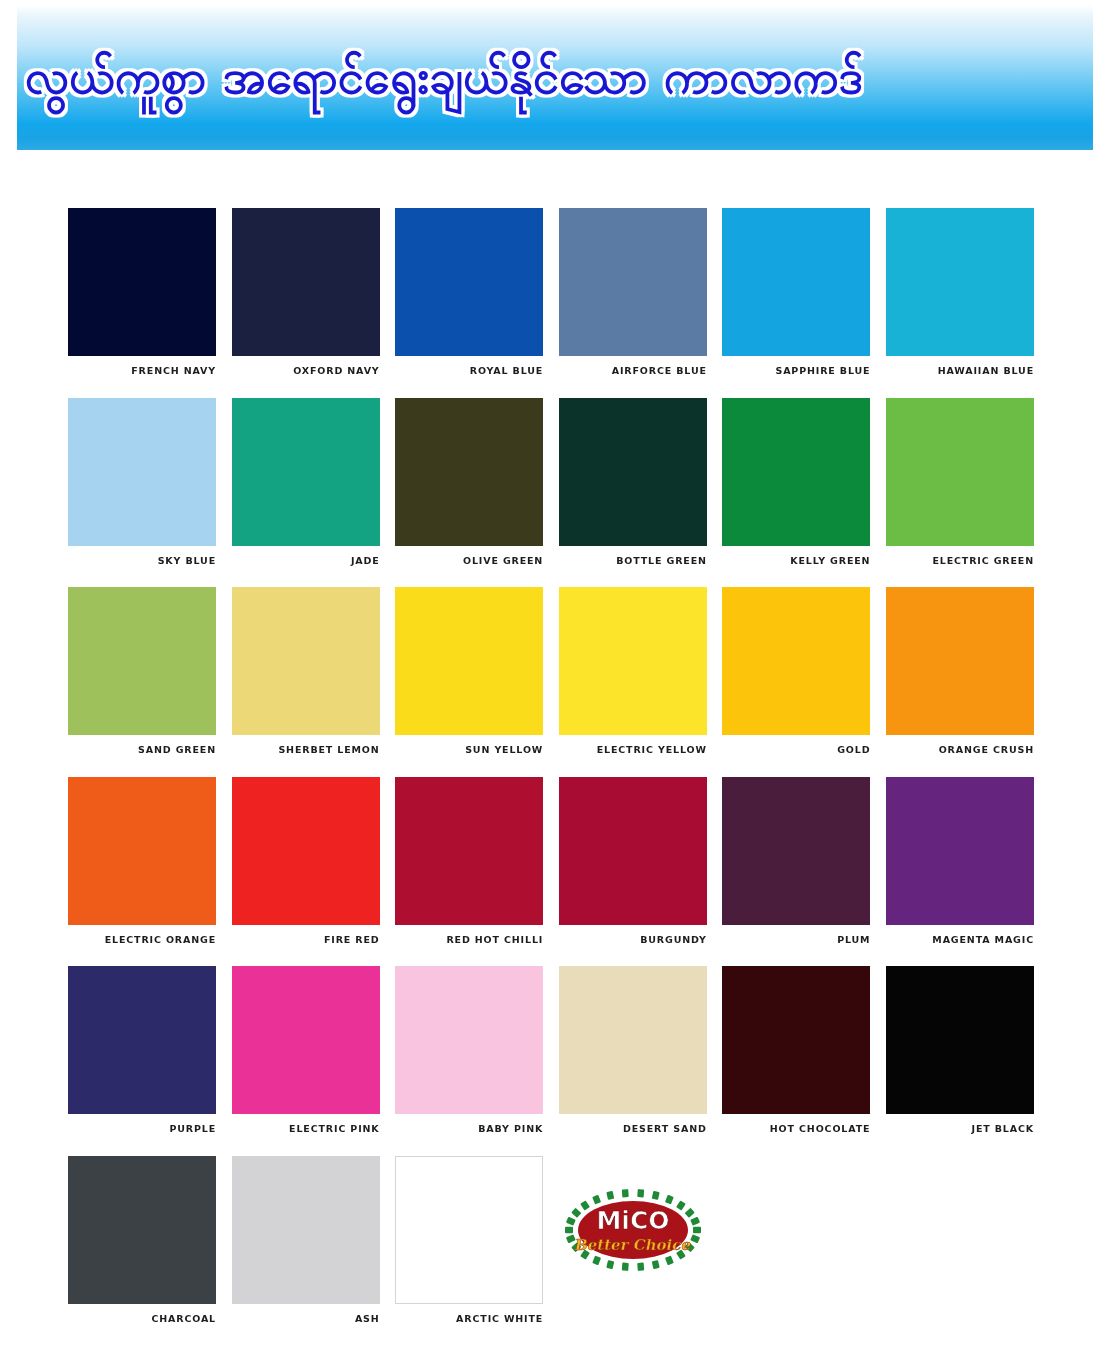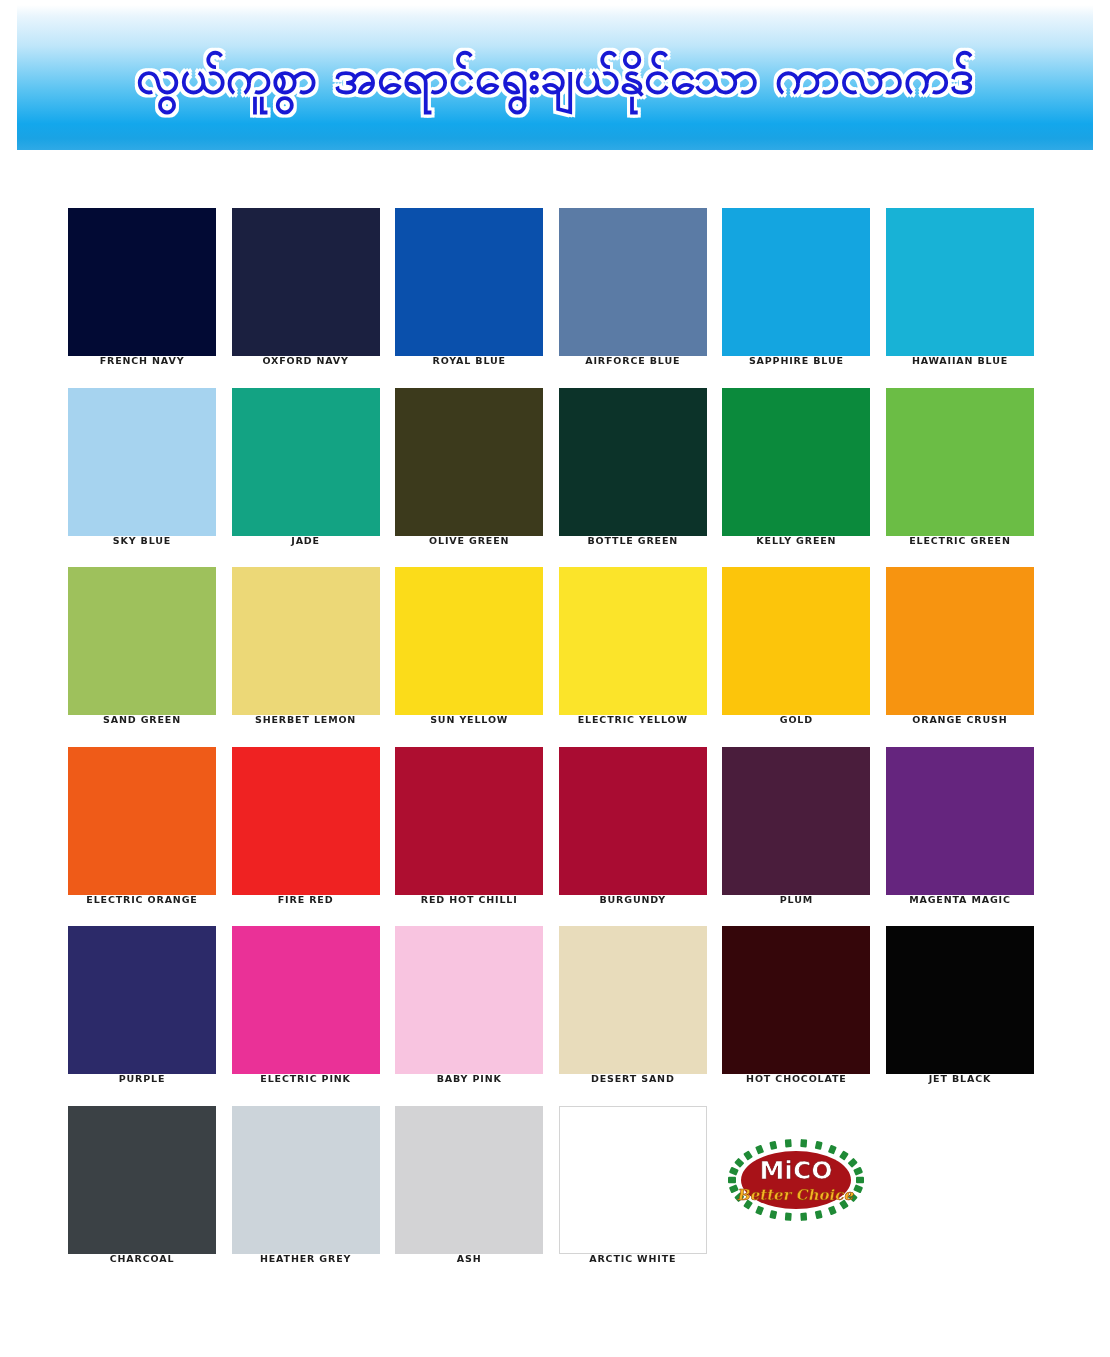--- a/index.html
+++ b/index.html
@@ -30,21 +30,21 @@
                 #13a7ec 82%,
                 #1aa3e4 92%,
                 #2fa9e6 100%);
     box-sizing: border-box;
   }
   .banner-inner {
     position: absolute;
     inset: 0;
     display: flex;
     align-items: center;
-    justify-content: center;
+    justify-content: flex-start;
   }
   .banner-title {
     font-family: "DejaVu Sans", "Liberation Sans", sans-serif;
     font-size: 47px;
     font-weight: 700;
     color: #1818d4;
     letter-spacing: 0px;
     line-height: 1.15;
     text-align: center;
     white-space: nowrap;
@@ -78,21 +78,22 @@
   .chip {
     width: 148px;
     height: 148px;
     display: block;
   }
   .chip.bordered {
     box-sizing: border-box;
     border: 1px solid #d4d4d4;
   }
   .cell-label {
-    text-align: center;
+    margin-top: 10px;
+    text-align: right;
     font-family: "DejaVu Sans", "Liberation Sans", sans-serif;
     font-size: 9.5px;
     font-weight: 700;
     letter-spacing: 0.85px;
     color: #1d1d1d;
     line-height: 1;
     white-space: nowrap;
   }
 
   
@@ -232,24 +233,20 @@
       <div class="chip" style="background: rgb(53, 6, 10);"></div>
       <div class="cell-label">HOT CHOCOLATE</div>
     </div>
     <div class="cell">
       <div class="chip" style="background: rgb(5, 5, 5);"></div>
       <div class="cell-label">JET BLACK</div>
     </div>
     <div class="cell">
       <div class="chip" style="background: rgb(59, 65, 69);"></div>
       <div class="cell-label">CHARCOAL</div>
-    </div>
-    <div class="cell">
-      <div class="chip" style="background: rgb(204, 212, 218);"></div>
-      <div class="cell-label">HEATHER GREY</div>
     </div>
     <div class="cell">
       <div class="chip" style="background: rgb(211, 211, 213);"></div>
       <div class="cell-label">ASH</div>
     </div>
     <div class="cell">
       <div class="chip bordered" style="background: rgb(255, 255, 255);"></div>
       <div class="cell-label">ARCTIC WHITE</div>
     </div>
     <div class="cell">

